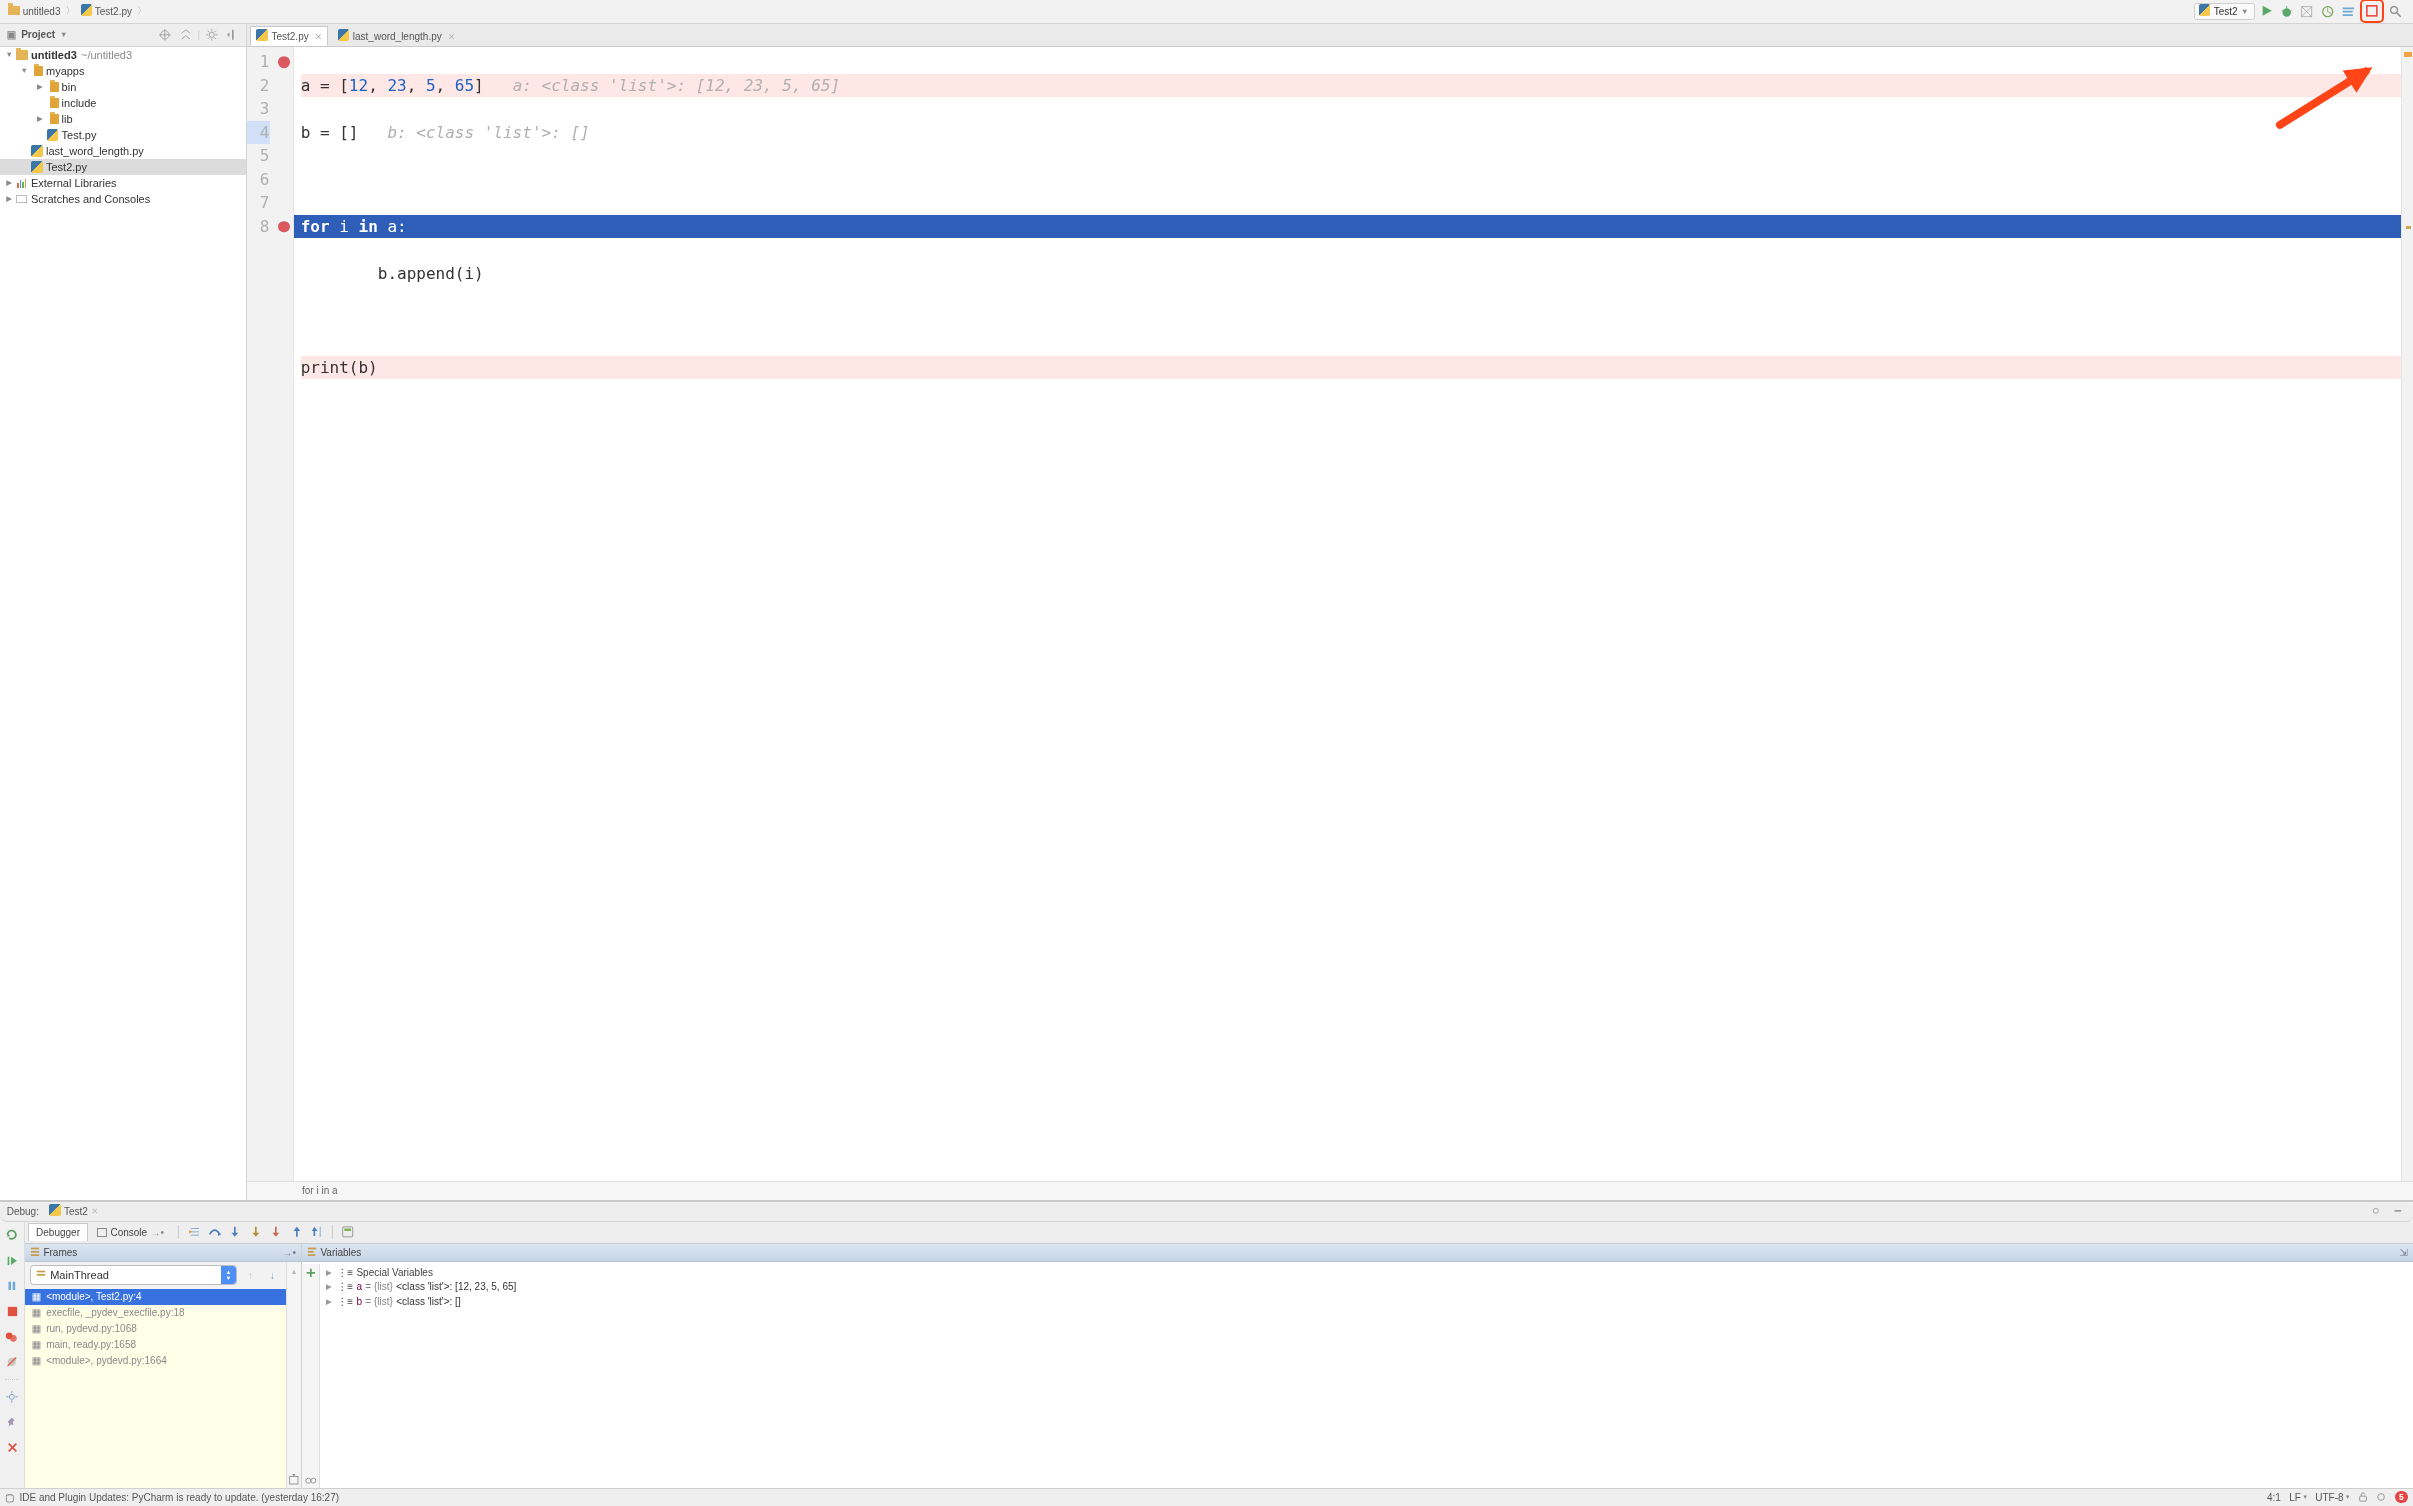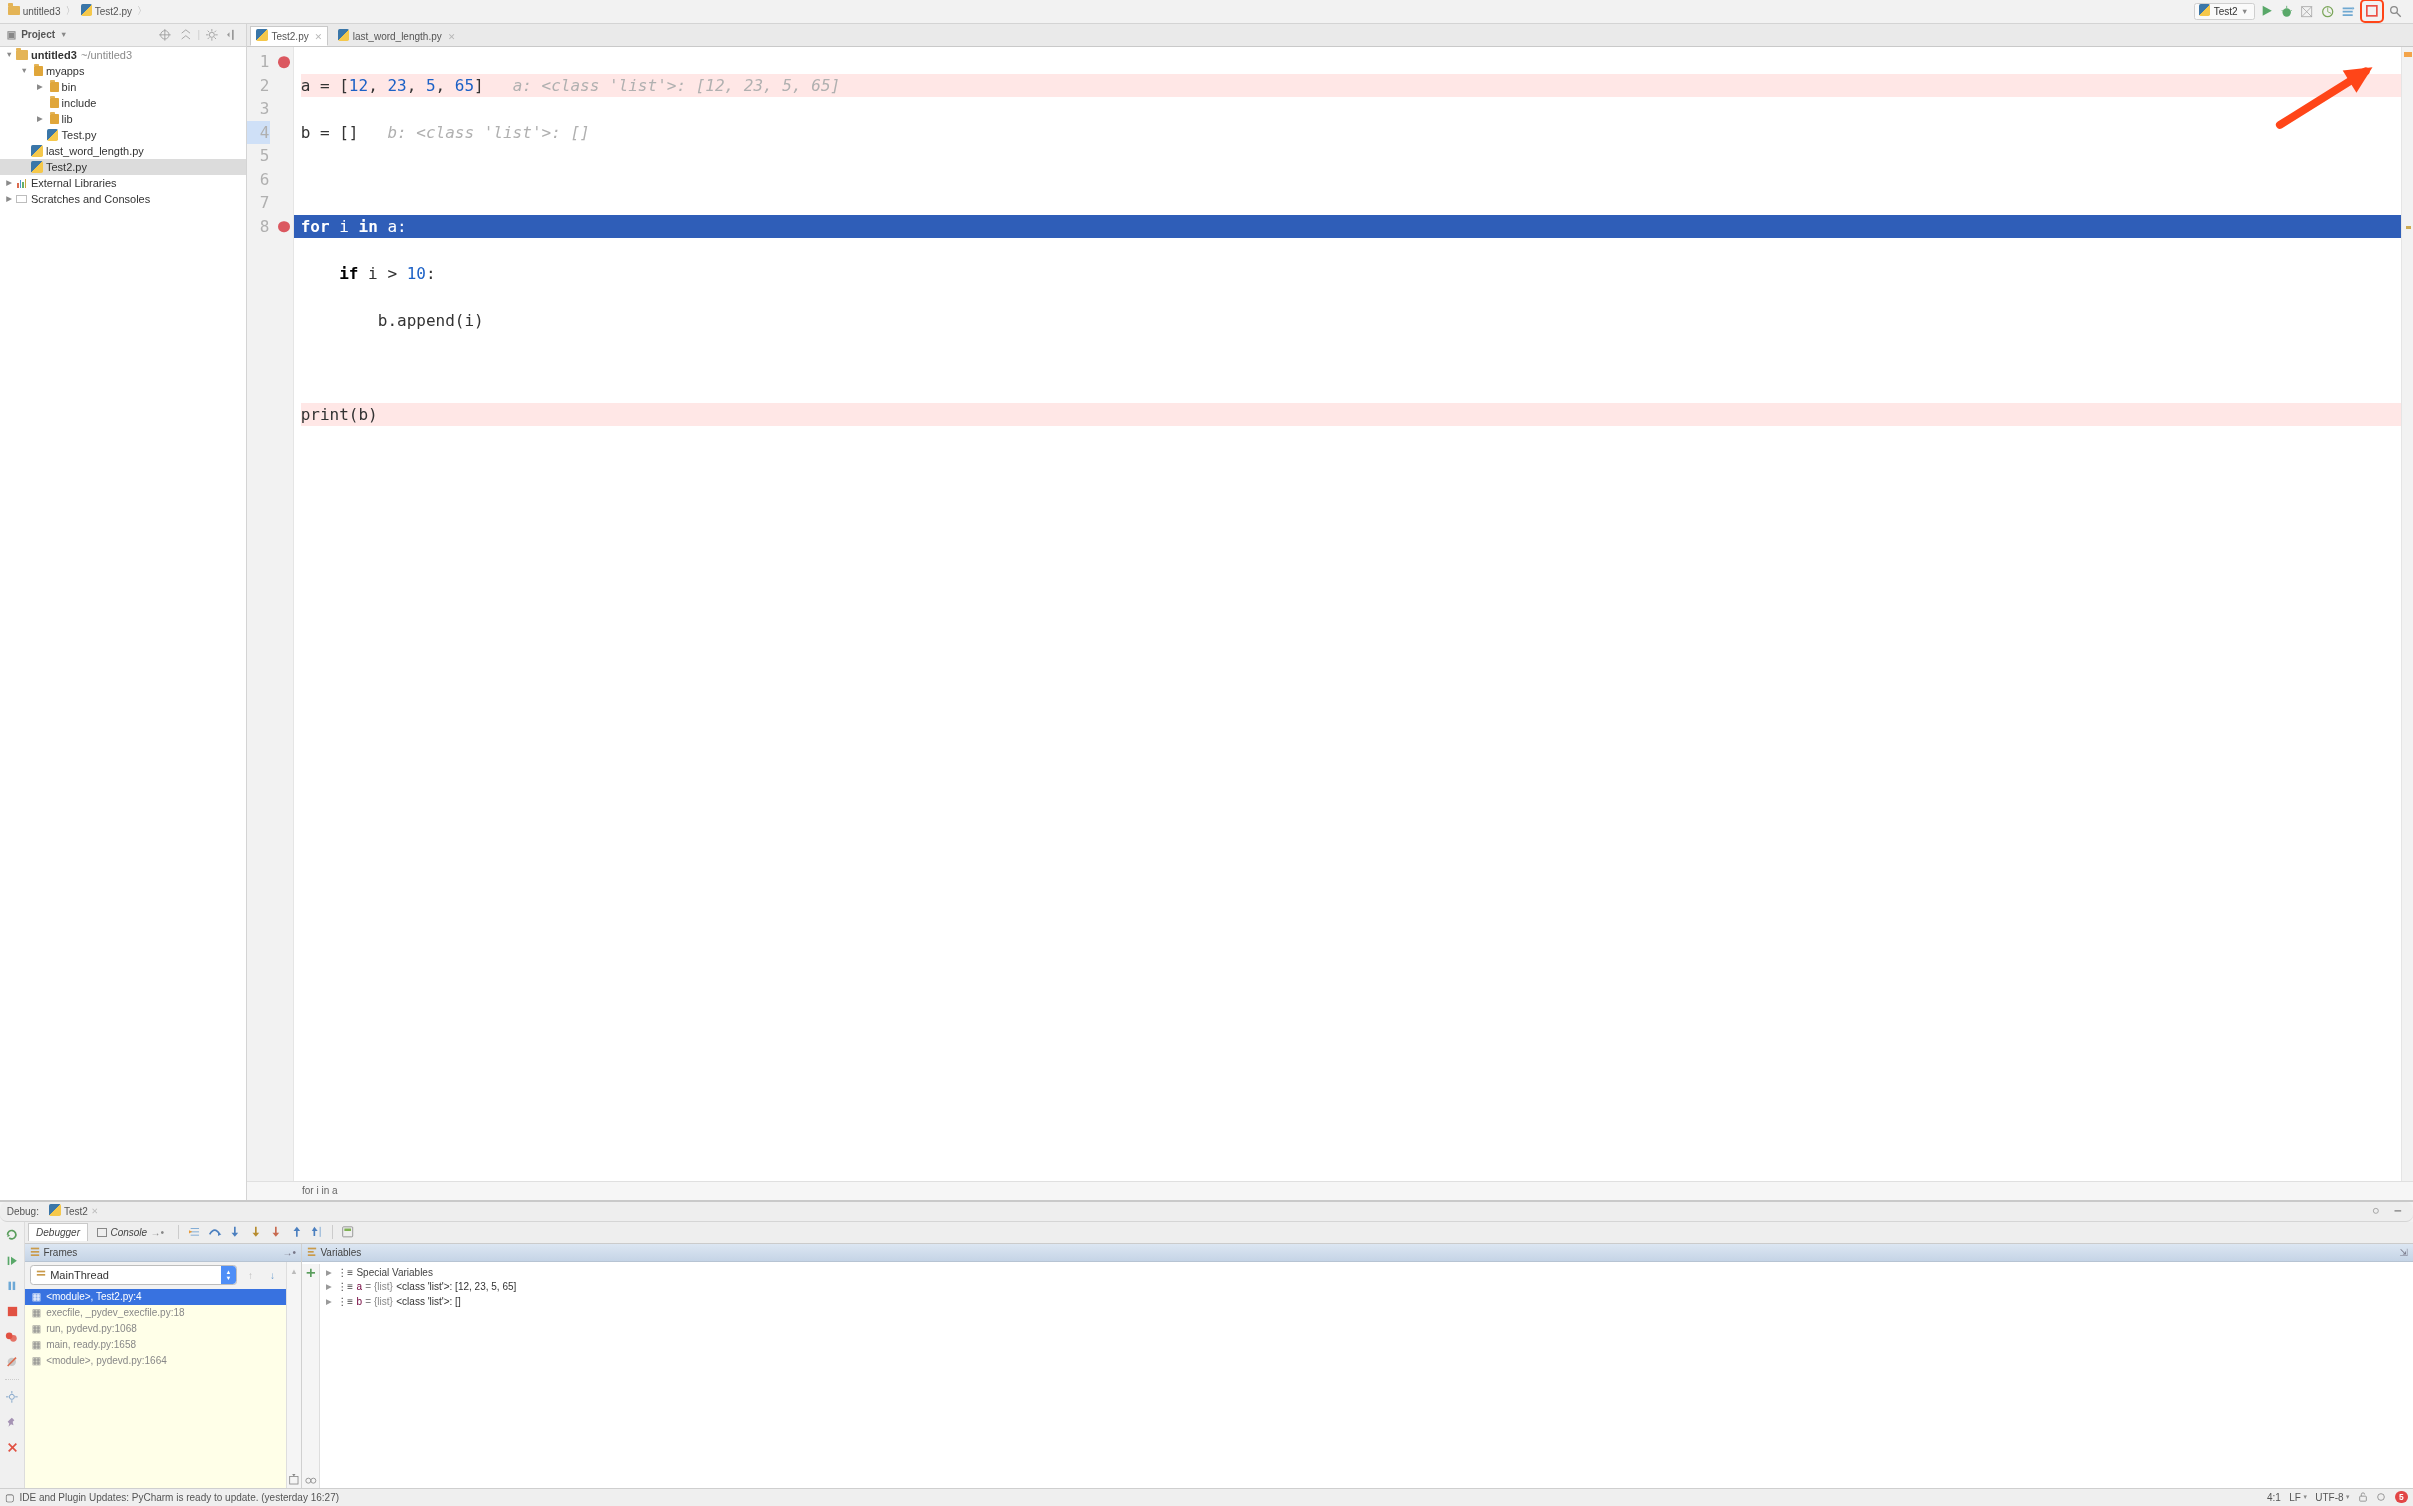--- a/index.html
+++ b/index.html
@@ -73,21 +73,21 @@
 .debug-tab-bar { height: 20px; display: flex; align-items: center; justify-content: space-between; background: #eeeeee; padding: 0 6.7px; border-bottom: 0.8px solid #d5d5d5; border-radius: 7px;}
 .debug-tab-bar .left { display: flex; align-items: center; gap: 5px; }
 .debug-tab-bar .left .lbl { font-size: 10px; color: #555; }
 .debug-tab-bar .dtab { display: inline-flex; align-items: center; gap: 3.4px; padding: 0 5px; height: 17px; font-size: 10px; color: #555;}
 .debug-tab-bar .right { display: flex; align-items: center; gap: 5px; }
 
 .debug-body { flex: 1 1 auto; display: flex; min-height: 0;}
 .debug-gutter-left { width: 25px; background: #f0f0f0; border-right: 0.8px solid #dcdcdc; display: flex; flex-direction: column; align-items: center; padding-top: 5px; gap: 8.4px; }
 .debug-gutter-left .gbtn { width: 17px; height: 17px; display: inline-flex; align-items: center; justify-content: center; }
 .debug-main { flex: 1 1 auto; display: flex; flex-direction: column; min-height: 0;}
-.debugger-tabs { height: 22px; display: flex; align-items: center; padding-left: 3.4px; background: #eeeeee; border-bottom: 0.8px solid #cbcbcb; gap: 1.7px; font-style: italic;}
+.debugger-tabs { height: 22px; display: flex; align-items: center; padding-left: 3.4px; background: #eeeeee; border-bottom: 0.8px solid #cbcbcb; gap: 1.7px;}
 .debugger-tab { display: inline-flex; align-items:center; gap:3.4px; padding:0 6.7px; height:18.4px; font-size:10px; color:#444; border:0.8px solid transparent; border-bottom:none; }
 .debugger-tab.active { background:#fff; border-color:#c9c9c9;}
 .debug-toolbar-row { display: flex; align-items: center; gap: 3.4px; }
 .debug-toolbar-row .sep { width: 0.8px; height: 13.4px; background: #ccc; margin: 0 3.4px;}
 
 .panels { flex: 1 1 auto; display: flex; min-height: 0; }
 .frames-panel, .vars-panel { display:flex; flex-direction: column; min-height: 0;}
 .frames-panel { width: 277px; border-right: 0.8px solid #d0d0d0;}
 .panel-header { height: 18.4px; background: linear-gradient(#dce6f2,#c5d4e6); border-bottom: 0.8px solid #b7c4d3; display:flex; align-items:center; justify-content:space-between; padding:0 5px; font-size:10px; color:#444;}
 .panel-header .icons { display:flex; gap:3.4px; align-items:center;}
@@ -344,21 +344,20 @@
           <div class="ln">5</div>
           <div class="ln">6</div>
           <div class="ln">7</div>
           <div class="ln bp">8</div>
         </div>
         <div class="code">
 <span class="row bp-line"><span>a = [</span><span class="num">12</span><span>, </span><span class="num">23</span><span>, </span><span class="num">5</span><span>, </span><span class="num">65</span><span>]</span><span class="inlay">   a: &lt;class 'list'&gt;: [12, 23, 5, 65]</span></span>
 <span class="row"><span>b = []</span><span class="inlay">   b: &lt;class 'list'&gt;: []</span></span>
 <span class="row"> </span>
 <span class="row exec-line"><span class="kw">for</span><span> i </span><span class="kw">in</span><span> a:</span></span>
-<span class="row"><span>    </span><span class="kw">if</span><span> i &gt; </span><span class="num">10</span><span>:</span></span>
 <span class="row">        b.append(i)</span>
 <span class="row"> </span>
 <span class="row bp-line">print(b)</span>
         </div>
         <div class="right-gutter">
           <div class="marker1"></div>
           <div class="marker2"></div>
         </div>
       </div>
       <div class="breadcrumb-strip">

